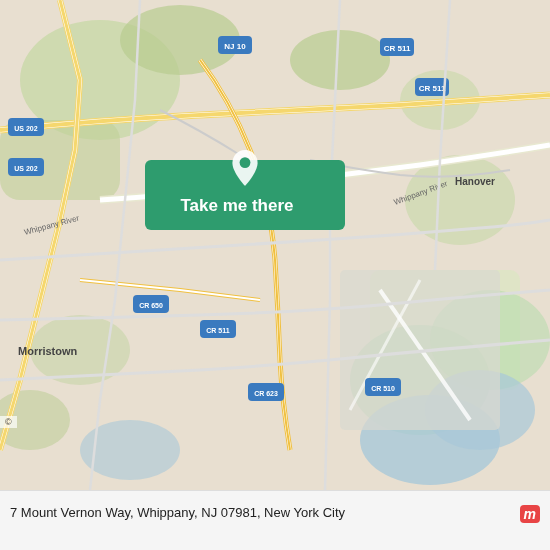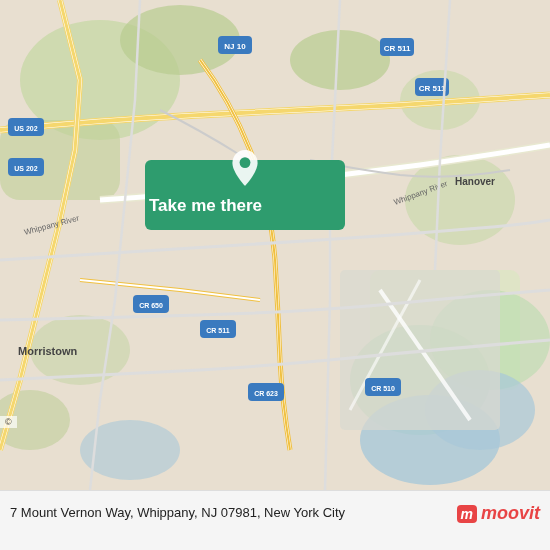--- a/index.html
+++ b/index.html
@@ -34,21 +34,21 @@
       width: 200px;
       background-color: #2e9c6e;
       color: white;
       border: none;
       border-radius: 6px;
       padding: 22px 20px 14px 4px;
       cursor: pointer;
       text-align: center;
       display: flex;
       flex-direction: column;
-      align-items: flex-start;
+      align-items: center;
       gap: 6px;
     }
 
     .pin-icon {
       width: 30px;
       height: 36px;
       position: absolute;
       top: -10px;
       left: 50%;
       transform: translateX(-50%);
@@ -216,15 +216,14 @@
     <span>©</span>
   </div>
 </div>
 
 <div id="bottom-bar">
   <div style="flex:1; display:flex; flex-direction:column; justify-content:center;">
     <span id="address-text">7 Mount Vernon Way, Whippany, NJ 07981, New York City</span>
   </div>
   <div id="moovit-logo">
     <span class="moovit-m">m</span>
-    <span>moovit</span>
   </div>
 </div>
 
 </body></html>

